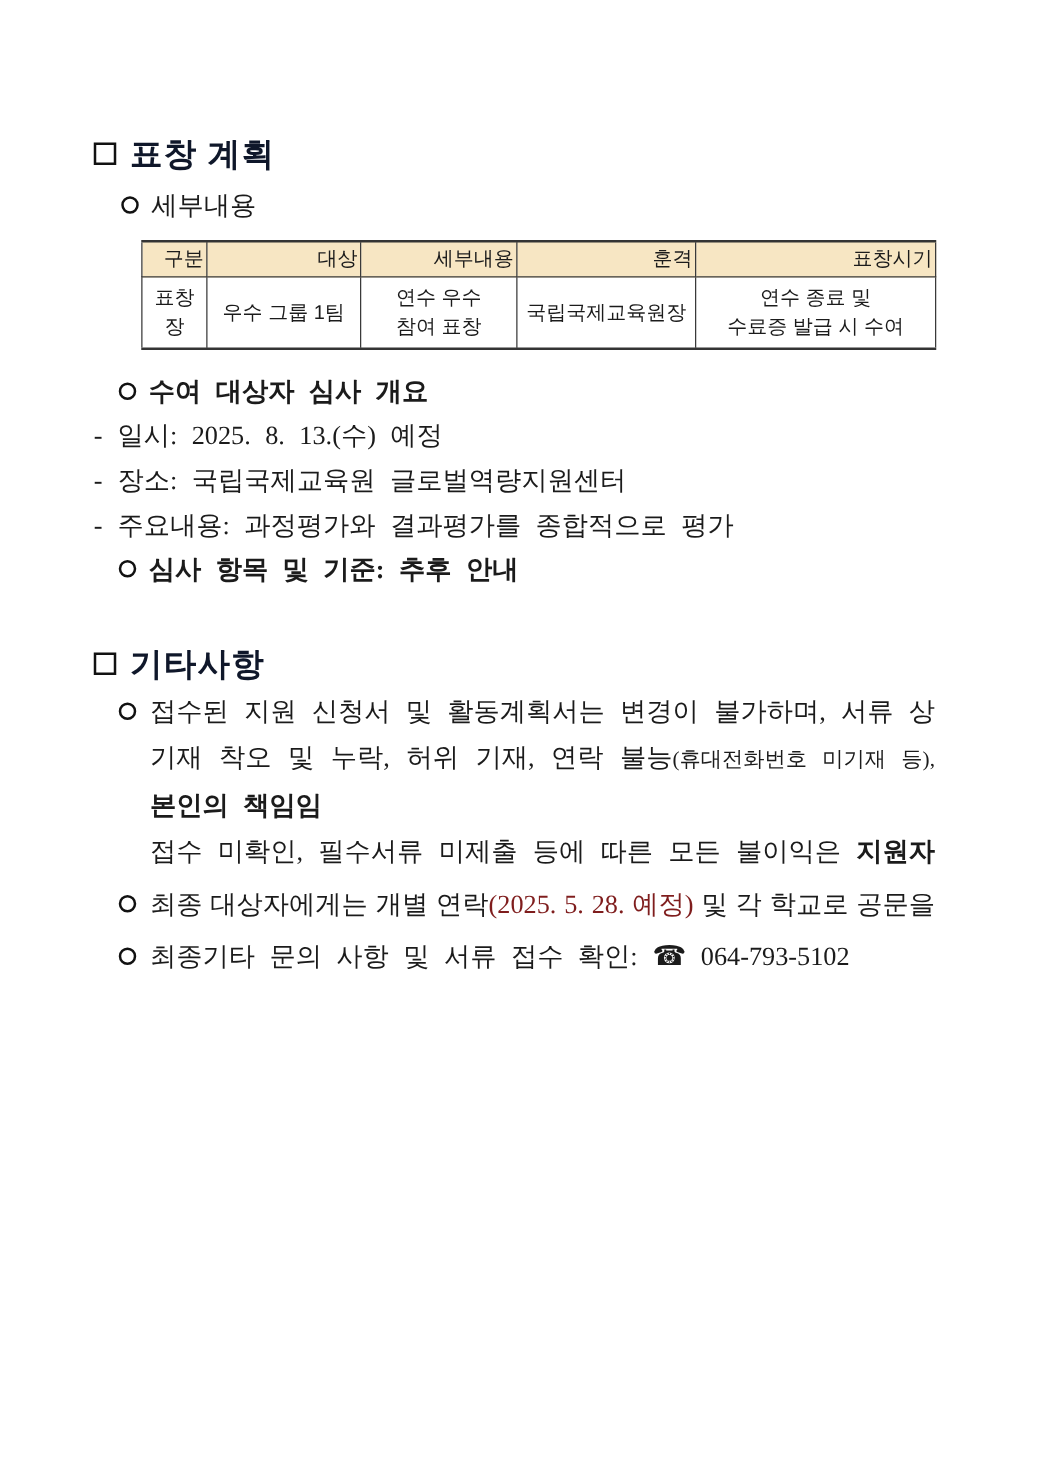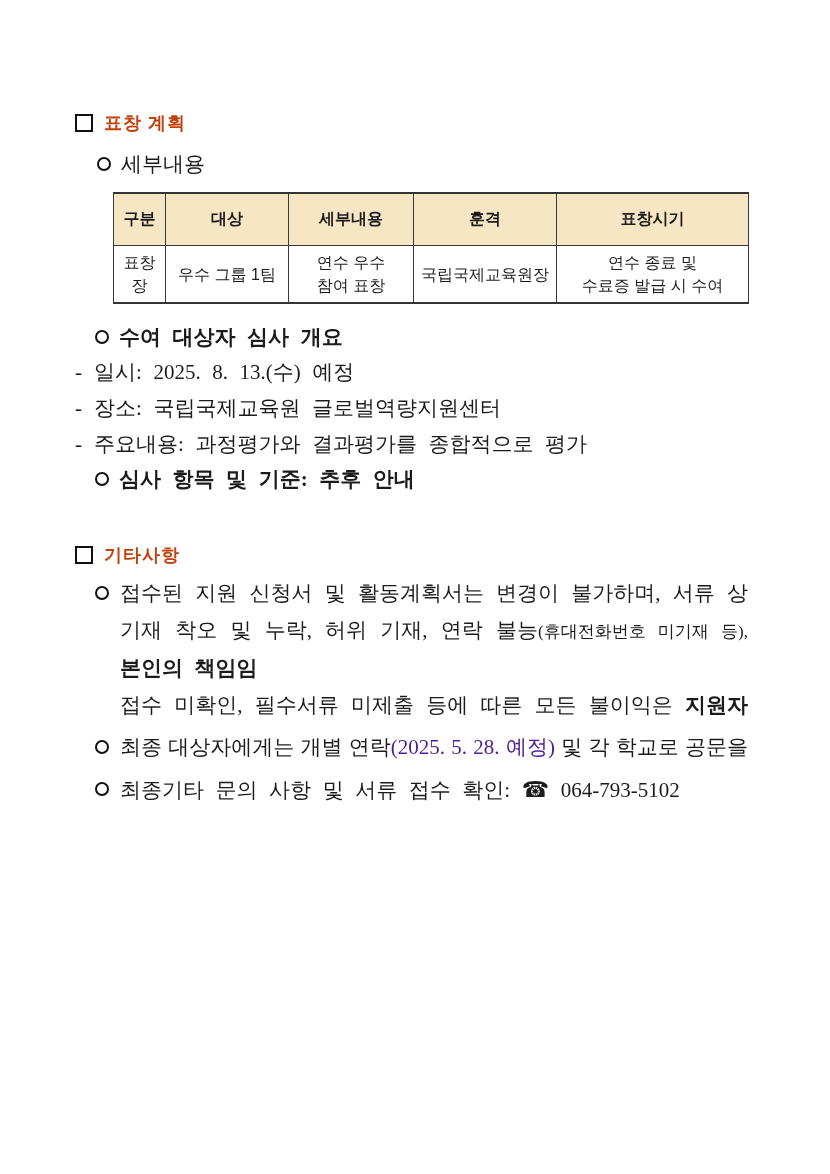--- a/index.html
+++ b/index.html
@@ -19,23 +19,23 @@
     font-family: "Liberation Serif", "DejaVu Serif", serif;
     color: #1b1b1b;
   }
   
   .sec-title {
     display: flex;
     align-items: center;
     gap: 11px;
     font-family: "Liberation Sans", "DejaVu Sans", sans-serif;
     font-weight: bold;
-    font-size: 18px;
+    font-size: 26px;
     letter-spacing: 1px;
-    color: #c2410c;
+    color: #0f172a;
     height: 30px;
   }
   .sq {
     box-sizing: border-box;
     width: 18px; height: 18px;
     border: 2.6px solid #111;
     flex: 0 0 auto;
   }
   
   .o-row {
@@ -69,23 +69,23 @@
     font-size: 16px;
     color: #1b1b1b;
   }
   table.award, table.award th, table.award td {
     border: 1.4px solid #3a3a3a;
   }
   table.award { border-top: 2.2px solid #343434; border-bottom: 2.2px solid #343434; }
   table.award th {
     background: #f7e6c3;
     height: 27px;
-    font-weight: bold;
-    text-align: center;
-    padding: 12px 2px;
+    font-weight: normal;
+    text-align: right;
+    padding: 0 2px;
   }
   table.award td {
     height: 52px;
     text-align: center;
     vertical-align: middle;
     white-space: pre-line;
     line-height: 23px;
     padding: 2px;
   }
   
@@ -104,21 +104,21 @@
   }
   .bullet .marker { width: 25px; flex: 0 0 auto; padding-top: 11px; }
   .bullet .content { flex: 1 1 auto; font-size: 21px; }
   .tline {
     line-height: 37px;
     text-align: justify;
   }
   .tline.j { text-align-last: justify; }
   .tline.l { text-align-last: left; word-spacing: 0.3em; }
   .b { font-weight: bold; }
-  .red { color: #4c1d95; }
+  .red { color: #7f1d1d; }
   .sm { font-size: 17px; }
   .phone-glyph { font-family: "DejaVu Sans", sans-serif; font-size: 22px; }
 </style>
 </head>
 <body>
 
 <div class="page">
 
   <div class="sec-title">
     <span class="sq"></span>

